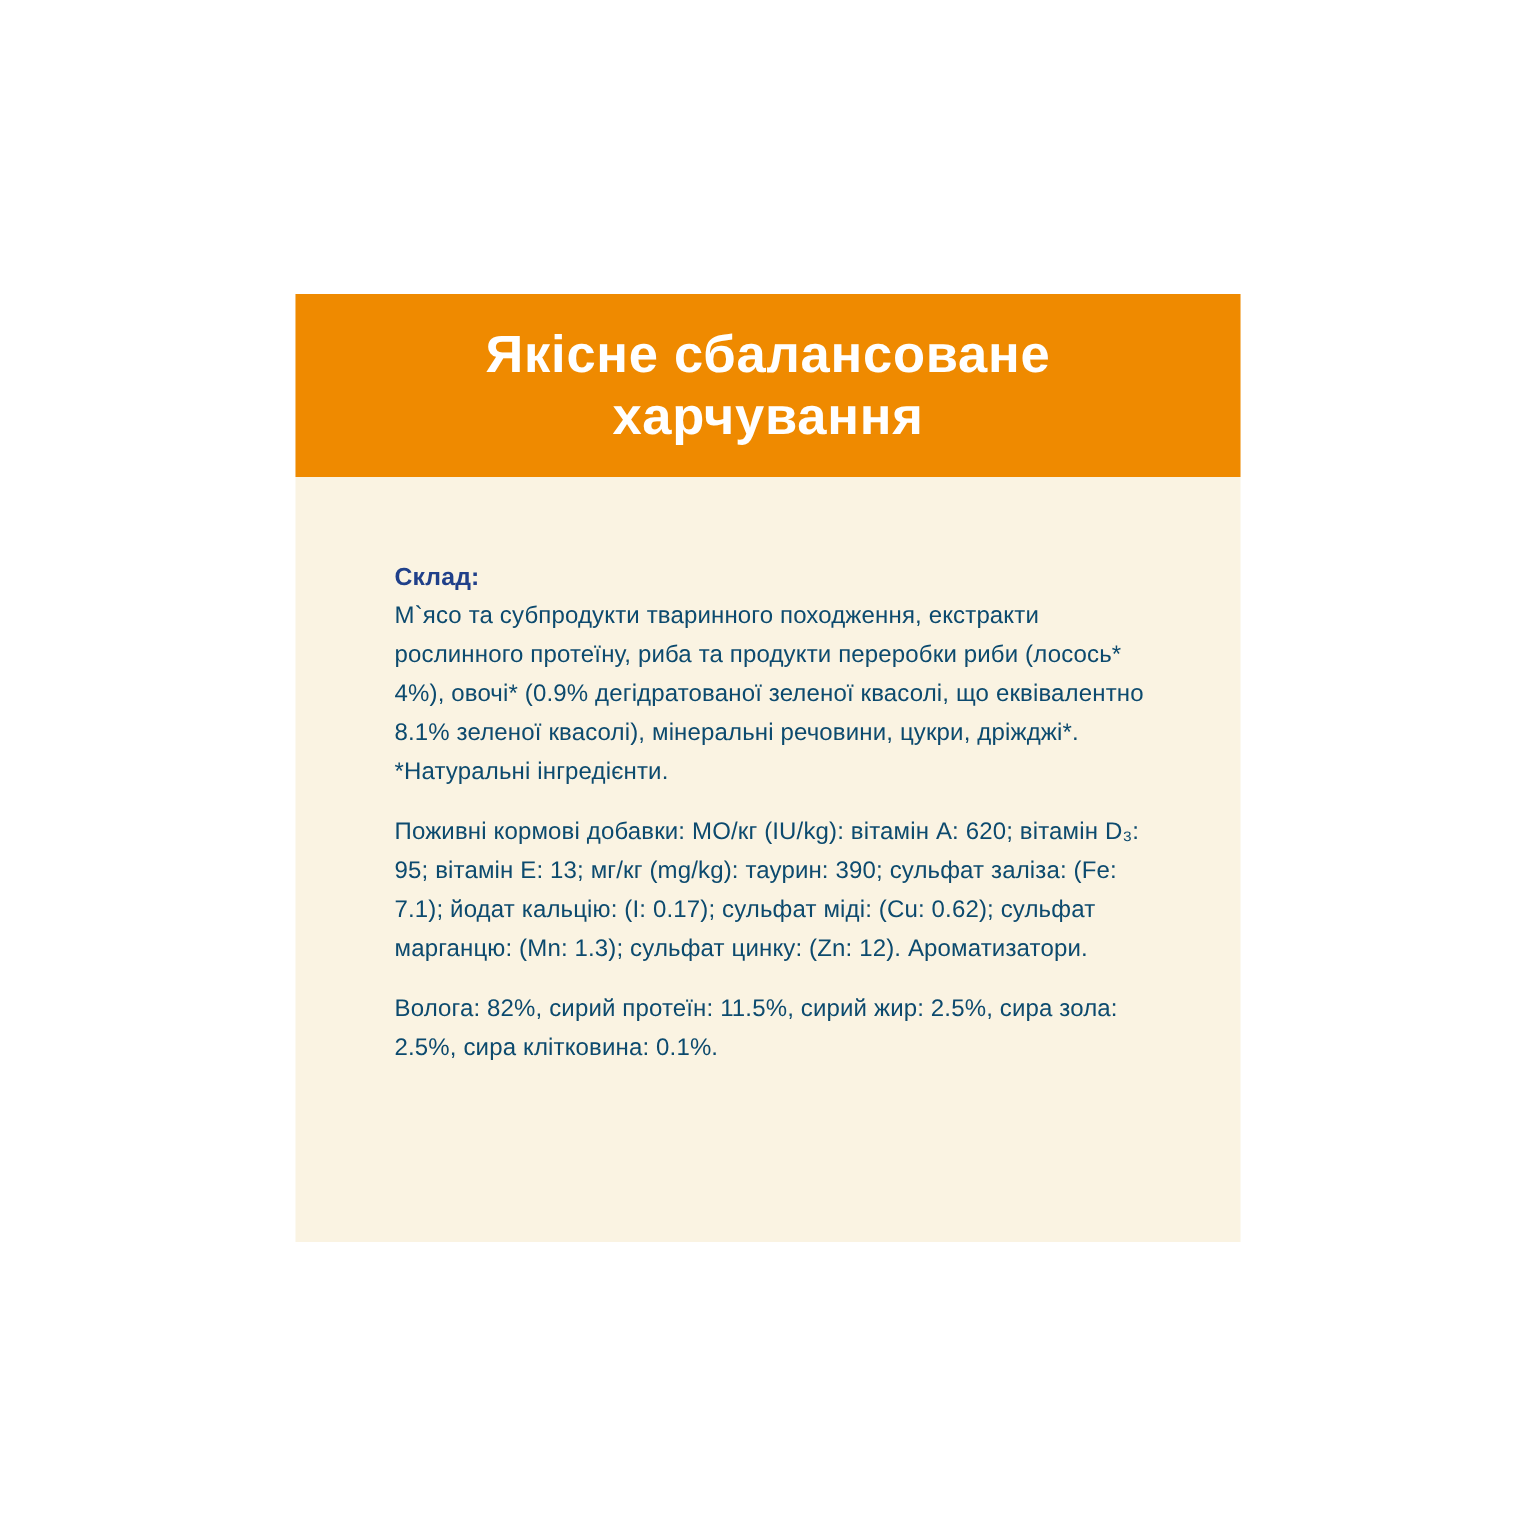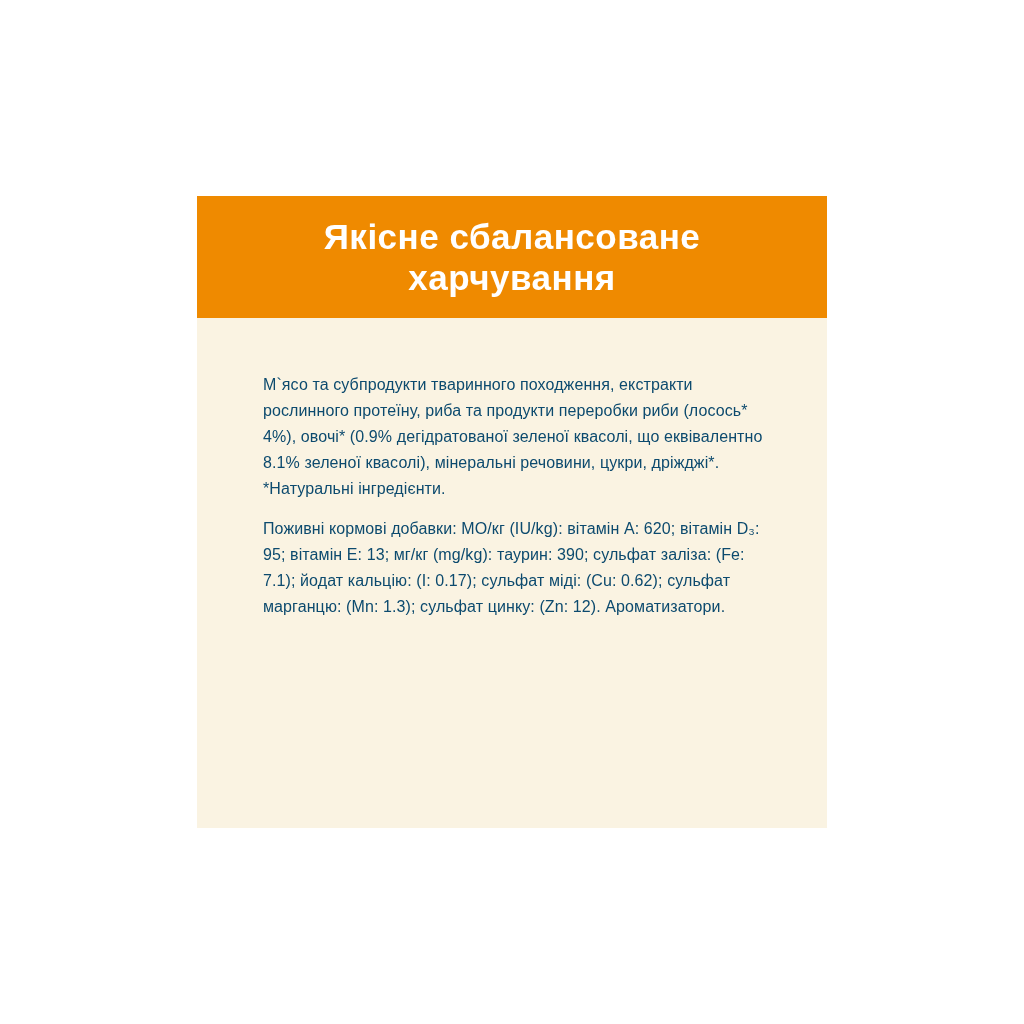--- a/index.html
+++ b/index.html
@@ -73,26 +73,28 @@
   <div class="card">
 
     <div class="card-header">
       <h1>Якісне сбалансоване
 харчування</h1>
     </div>
 
     <div class="card-body">
 
       <div class="section">
+        <h2>Склад:</h2>
         <p>М`ясо та субпродукти тваринного походження, екстракти рослинного протеїну, риба та продукти переробки риби (лосось* 4%), овочі* (0.9% дегідратованої зеленої квасолі, що еквівалентно 8.1% зеленої квасолі), мінеральні речовини, цукри, дріжджі*.
 *Натуральні інгредієнти.</p>
       </div>
 
       <div class="section">
         <p>Поживні кормові добавки: МО/кг (IU/kg): вітамін A: 620; вітамін D₃: 95; вітамін E: 13; мг/кг (mg/kg): таурин: 390; сульфат заліза: (Fe: 7.1); йодат кальцію: (I: 0.17); сульфат міді: (Cu: 0.62); сульфат марганцю: (Mn: 1.3); сульфат цинку: (Zn: 12). Ароматизатори.</p>
       </div>
 
       <div class="section">
+        <p>Волога: 82%, сирий протеїн: 11.5%, сирий жир: 2.5%, сира зола: 2.5%, сира клітковина: 0.1%.</p>
       </div>
 
     </div>
   </div>
 </div>
 
 </body></html>

